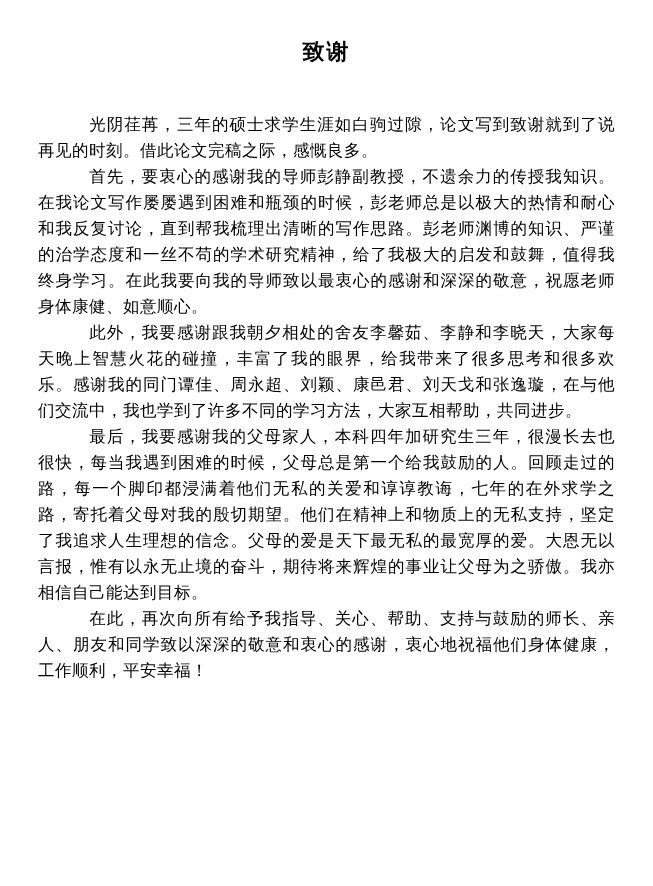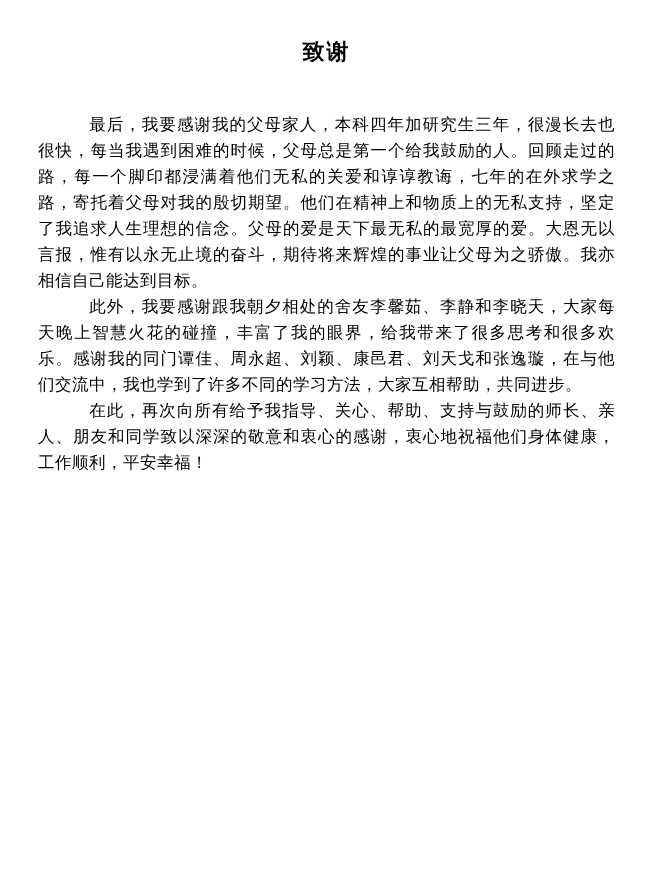--- a/index.html
+++ b/index.html
@@ -39,18 +39,20 @@
     letter-spacing: 0.5px;
   }
 </style>
 </head>
 <body>
 
 <div class="page">
   <h1 class="doc-title">致谢</h1>
 
   <div class="body-text">
+    <p>光阴荏苒，三年的硕士求学生涯如白驹过隙，论文写到致谢就到了说再见的时刻。借此论文完稿之际，感慨良多。</p>
+    <p>首先，要衷心的感谢我的导师彭静副教授，不遗余力的传授我知识。在我论文写作屡屡遇到困难和瓶颈的时候，彭老师总是以极大的热情和耐心和我反复讨论，直到帮我梳理出清晰的写作思路。彭老师渊博的知识、严谨的治学态度和一丝不苟的学术研究精神，给了我极大的启发和鼓舞，值得我终身学习。在此我要向我的导师致以最衷心的感谢和深深的敬意，祝愿老师身体康健、如意顺心。</p>
+    <p>此外，我要感谢跟我朝夕相处的舍友李馨茹、李静和李晓天，大家每天晚上智慧火花的碰撞，丰富了我的眼界，给我带来了很多思考和很多欢乐。感谢我的同门谭佳、周永超、刘颖、康邑君、刘天戈和张逸璇，在与他们交流中，我也学到了许多不同的学习方法，大家互相帮助，共同进步。</p>
     <p>最后，我要感谢我的父母家人，本科四年加研究生三年，很漫长去也很快，每当我遇到困难的时候，父母总是第一个给我鼓励的人。回顾走过的路，每一个脚印都浸满着他们无私的关爱和谆谆教诲，七年的在外求学之路，寄托着父母对我的殷切期望。他们在精神上和物质上的无私支持，坚定了我追求人生理想的信念。父母的爱是天下最无私的最宽厚的爱。大恩无以言报，惟有以永无止境的奋斗，期待将来辉煌的事业让父母为之骄傲。我亦相信自己能达到目标。</p>
-    <p>此外，我要感谢跟我朝夕相处的舍友李馨茹、李静和李晓天，大家每天晚上智慧火花的碰撞，丰富了我的眼界，给我带来了很多思考和很多欢乐。感谢我的同门谭佳、周永超、刘颖、康邑君、刘天戈和张逸璇，在与他们交流中，我也学到了许多不同的学习方法，大家互相帮助，共同进步。</p>
     <p>在此，再次向所有给予我指导、关心、帮助、支持与鼓励的师长、亲人、朋友和同学致以深深的敬意和衷心的感谢，衷心地祝福他们身体健康，工作顺利，平安幸福！</p>
 
   </div>
 </div>
 
 </body></html>

